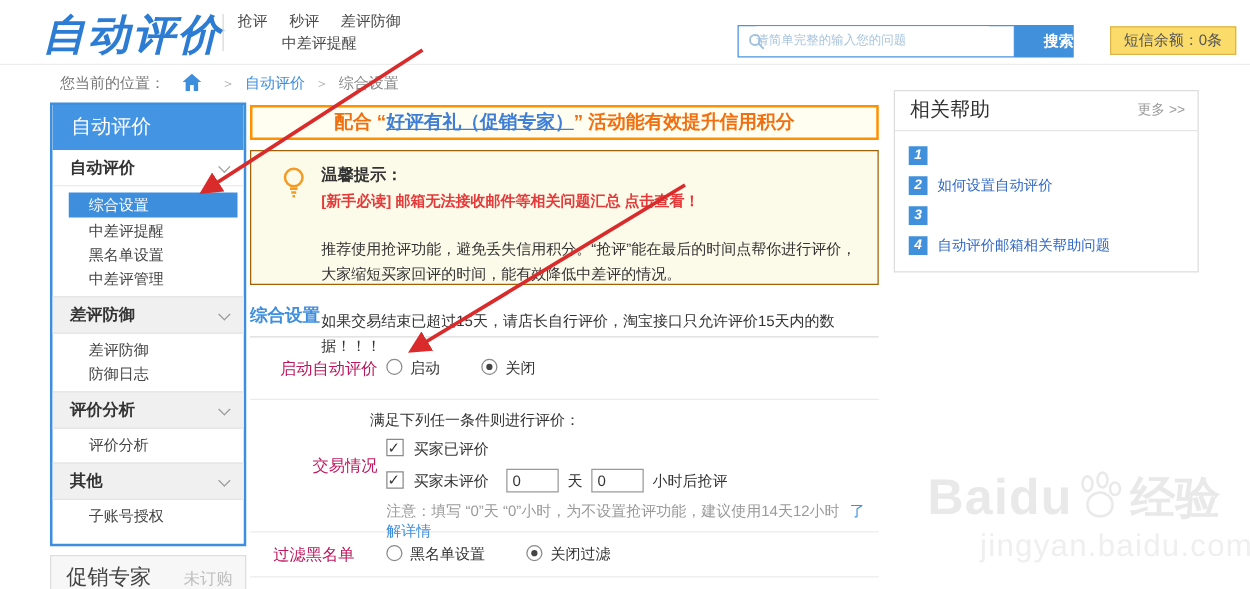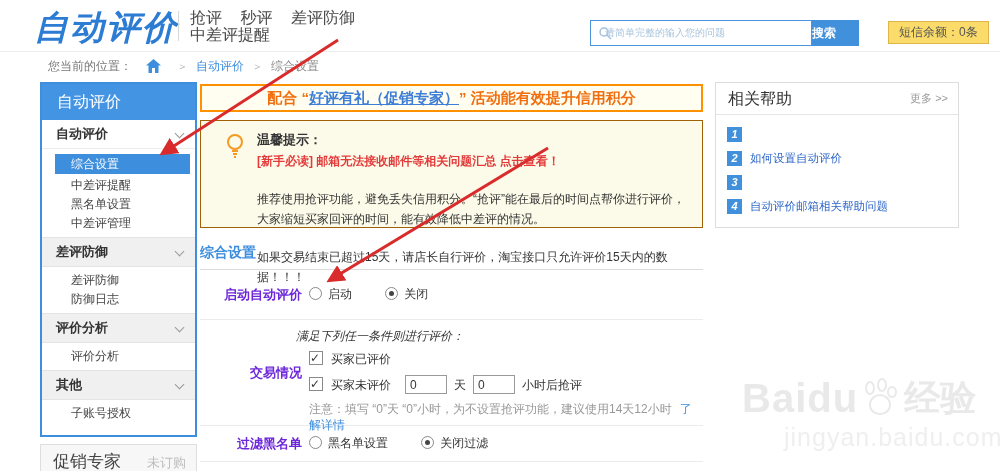--- a/index.html
+++ b/index.html
@@ -3,27 +3,27 @@
 <meta charset="utf-8">
 <style>
   * { margin:0; padding:0; box-sizing:content-box; }
   html,body { width:1000px; height:471px; overflow:hidden; background:#fff;
     font-family:"Liberation Sans","DejaVu Sans",sans-serif; }
 
   
   #header { position:absolute; left:0; top:0; width:1000px; height:51px; background:#fff; border-bottom:1px solid #ededed; }
   #logo { position:absolute; left:34px; top:5px; font-size:34px; font-weight:bold; font-style:italic; color:#2c7cd3; letter-spacing:2px; }
   #logo-divider { position:absolute; left:178px; top:11px; height:30px; border-left:1px solid #d8d8d8; }
-  #topnav { position:absolute; left:190px; top:9px; font-size:16px; color:#4a4a4a; line-height:17px; }
+  #topnav { position:absolute; left:190px; top:9px; font-size:12px; color:#4a4a4a; line-height:17px;text-align:center; }
   #topnav .nav-item { margin-right:14px; cursor:pointer; }
   #search-box { position:absolute; left:590px; top:20px; width:220px; height:24px; border:1px solid #4a93dd; background:#fff; }
   #search-box input { border:none; outline:none; width:186px; height:22px; margin-left:14px; font-size:10px; color:#3b82f6; font-family:inherit; }
   #search-box input::placeholder { color:#a9c4de; }
   #search-icon { position:absolute; left:7px; top:5px; }
-  #search-btn { position:absolute; left:812px; top:20px; width:47px; height:26px; background:#4090dc; color:#fff; font-size:12px; text-align:left; line-height:26px; font-weight:bold; cursor:pointer; }
+  #search-btn { position:absolute; left:812px; top:20px; width:47px; height:26px; background:#4090dc; color:#fff; font-size:12px; text-align:right; line-height:26px; font-weight:bold; cursor:pointer; }
   #sms-badge { position:absolute; left:888px; top:21px; height:21px; line-height:21px; padding:0 10px; background:#fbdb69; border:1px solid #ddb54a; font-size:12px; color:#555; }
 
   
   #breadcrumb { position:absolute; left:48px; top:52px; height:28px; line-height:28px; font-size:12px; color:#777; }
   #breadcrumb .home { display:inline-block; vertical-align:-3px; margin:0 8px 0 14px; }
   #breadcrumb .sep { color:#aaa; margin:0 8px; font-size:11px; }
   #breadcrumb .bc-link { color:#3e8ede; cursor:pointer; }
   #breadcrumb .bc-cur { color:#888; }
 
   
@@ -47,45 +47,45 @@
   #tips { position:relative; margin-top:8px; height:106px; background:#fcfae9; border:1px solid #a16207; }
   #tips-icon { position:absolute; left:24px; top:12px; }
   .tips-body { margin:9px 12px 0 56px; font-size:12px; line-height:20px; color:#333; }
   .tips-title { font-weight:bold; font-size:13px; color:#333; }
   .tips-red { color:#e43a3a; font-weight:bold; margin-top:1px; }
   .tips-red .red-link { cursor:pointer; }
   .tips-para { margin-top:18px; }
   #sec-title { margin-top:16px; padding-bottom:7px; border-bottom:1px solid #dcdcdc; color:#3e8ede; font-size:14px; font-weight:bold; }
 
   .frow { position:relative; border-bottom:1px solid #ececec; }
-  .flabel { position:absolute; left:0; width:102px; text-align:right; font-size:13px; font-weight:bold; color:#6d28d9; }
+  .flabel { position:absolute; left:0; width:102px; text-align:right; font-size:13px; font-weight:normal; color:#be185d; }
   .fcontent { margin-left:109px; font-size:12px; color:#333; }
   .row-simple { padding:16px 0; }
   .row-simple .flabel { top:16px; }
   .row-trade { padding:8px 0; }
   .row-trade .flabel { top:50%; margin-top:-9px; }
   .row-black { padding:9px 0; }
-  .row-black .flabel { top:9px; }
+  .row-black .flabel { top:9px;text-align:center; }
   .row-partial { border-bottom:none; padding:8px 0; }
   .trade-line { height:19px; line-height:19px; margin-top:6px; }
-  .trade-intro { height:16px; line-height:16px; margin-left:-13px;font-style:italic; }
+  .trade-intro { height:16px; line-height:16px; margin-left:-13px; }
 
   .radio { display:inline-block; width:11px; height:11px; border:1px solid #8a8a8a; border-radius:50%; background:#fff; vertical-align:-2px; margin-right:6px; position:relative; cursor:pointer; }
   .radio.checked::after { content:""; position:absolute; left:3px; top:3px; width:5px; height:5px; border-radius:50%; background:#444; }
   .opt { margin-right:30px; cursor:pointer; }
   .checkbox { display:inline-block; width:12px; height:12px; border:1px solid #8a8a8a; background:#fff; vertical-align:-2px; margin-right:8px; position:relative; cursor:pointer; }
   .checkbox.checked::after { content:"\2713"; position:absolute; left:0px; top:-3px; font-size:12px; font-weight:bold; color:#333; }
   .mini-input { width:32px; height:15px; border:1px solid #999; font-size:12px; padding:1px 4px; margin:0 7px; font-family:inherit; color:#333; }
   .mini-input:first-of-type { margin-left:14px; }
   .note { color:#999; margin-top:7px; height:16px; line-height:16px; }
   .note .note-link { color:#3e8ede; margin-left:8px; cursor:pointer; }
   .partial-text { color:#666; margin-left:-13px; }
 
   
-  #help { position:absolute; left:715px; top:82px; width:242px; border:1px solid #dddddd; background:#fff; }
+  #help { position:absolute; left:715px; top:72px; width:242px; border:1px solid #dddddd; background:#fff; }
   .help-hd { position:relative; height:31px; line-height:31px; padding:0 12px; border-bottom:1px solid #e5e5e5; }
   .help-title { font-size:16px; color:#333; }
   .help-more { position:absolute; right:10px; top:0; font-size:11px; color:#999; cursor:pointer; }
   .help-list { padding:7px 0 9px 11px; }
   .help-item { display:flex; align-items:center; height:24px; cursor:pointer; }
   .hnum { width:15px; height:15px; flex:none; background:#4090dc; color:#fff; font-size:11px; font-style:italic; font-weight:bold; text-align:center; line-height:15px; margin-right:8px; }
   .htext { font-size:11.5px; color:#3068c8; white-space:nowrap; }
 
   
   #watermark { position:absolute; left:742px; top:374px; color:#e9e9e9; user-select:none; }

